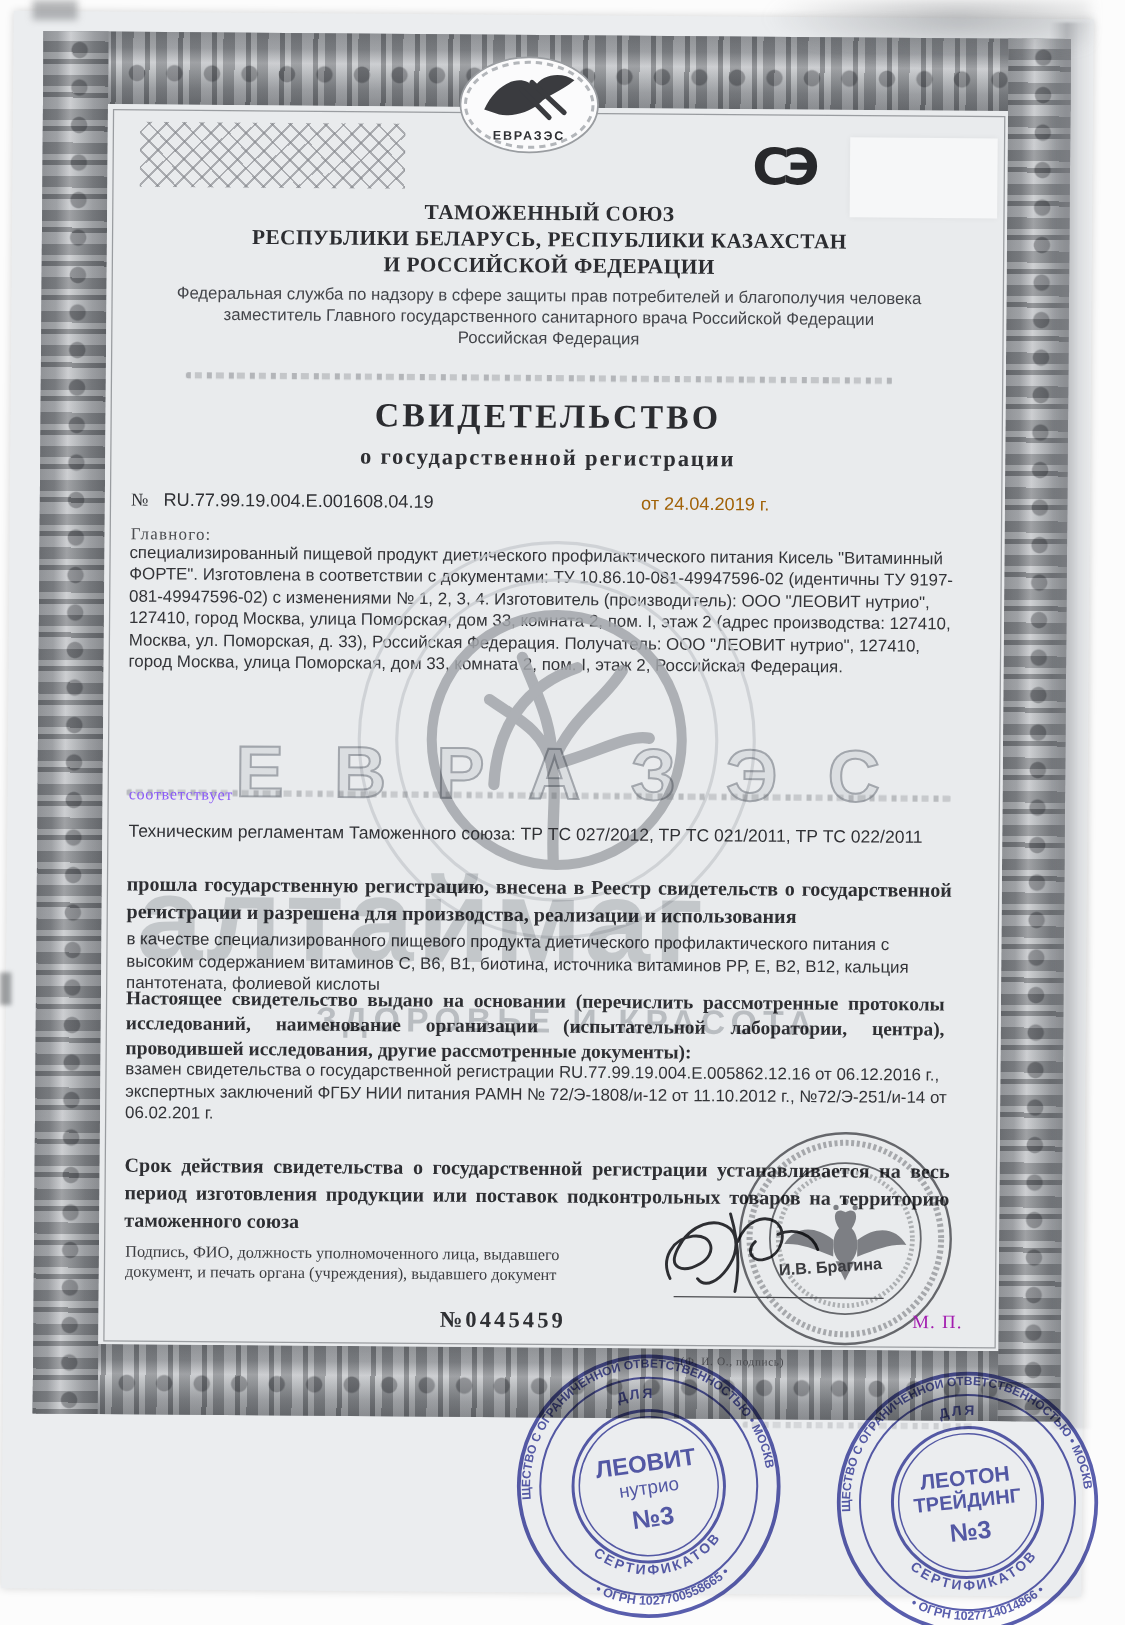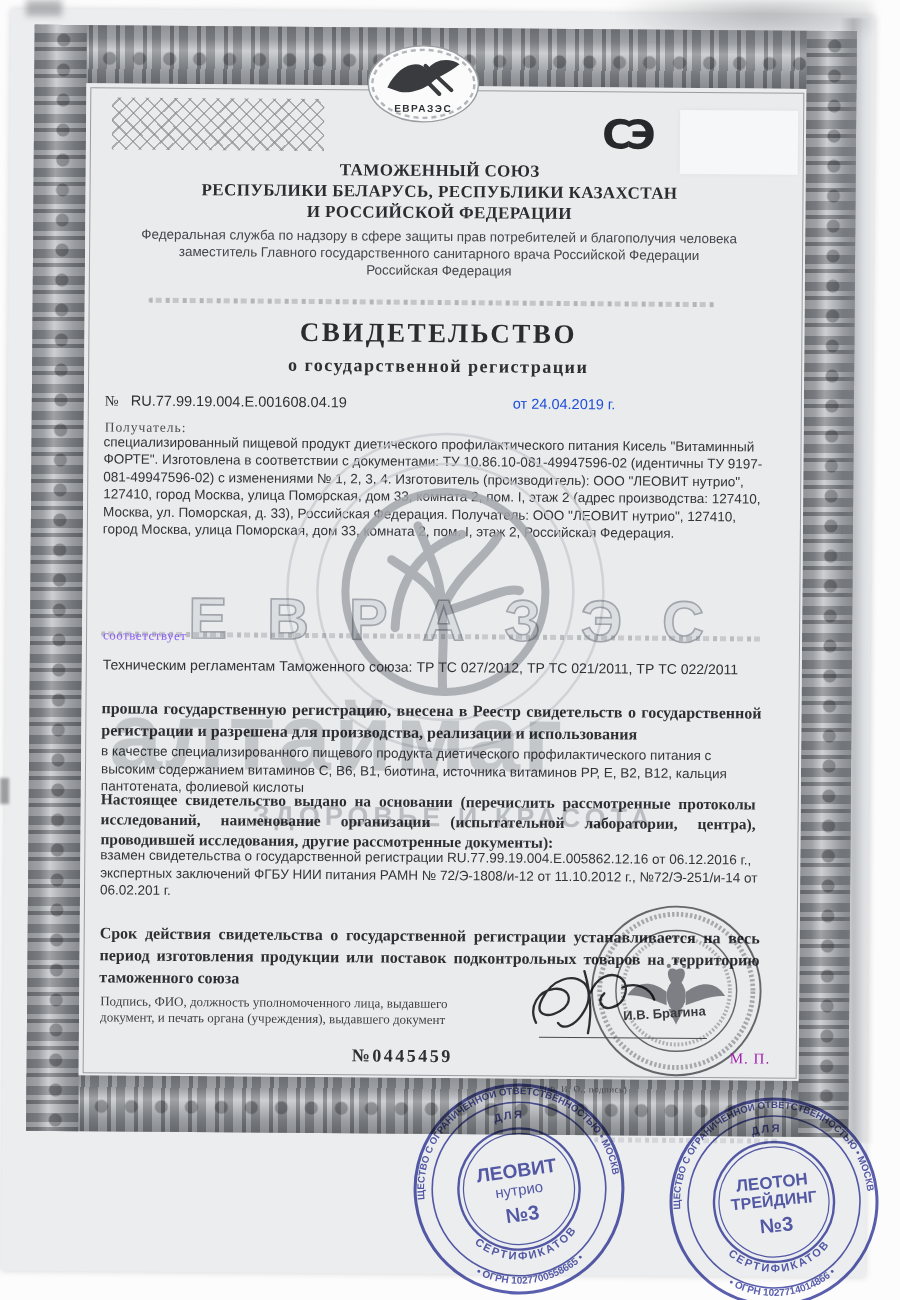--- a/index.html
+++ b/index.html
@@ -30,21 +30,21 @@
   
   .serif{font-family:"Liberation Serif",serif;}
   .hdr-union{left:130px;top:148px;width:600px;text-align:center;font-family:"Liberation Serif",serif;
       font-weight:bold;font-size:17px;line-height:21px;color:#2c2d31;letter-spacing:.4px;}
   .hdr-svc{left:110px;top:216px;width:640px;text-align:center;font-size:13.4px;line-height:17px;color:#43454a;}
   .title{left:130px;top:306px;width:600px;text-align:center;font-family:"Liberation Serif",serif;
       font-weight:bold;font-size:27px;letter-spacing:2.5px;color:#2b2c30;}
   .subtitle{left:130px;top:344px;width:600px;text-align:center;font-family:"Liberation Serif",serif;
       font-weight:bold;font-size:18px;letter-spacing:1.5px;color:#2e2f33;}
   .numrow{left:97px;top:383px;width:660px;font-size:14.5px;color:#2e2f33;}
-  .datecell{left:505px;top:383px;font-size:14.5px;color:#1d4ed8;}
+  .datecell{left:505px;top:383px;font-size:14.5px;color:#a16207;}
   .plabel{left:97px;top:410px;font-family:"Liberation Serif",serif;font-size:13.5px;letter-spacing:1px;color:#4a4c50;}
   .ptext{left:96px;top:424px;width:660px;font-size:13.5px;line-height:17.4px;color:#333438;}
   .micro{position:absolute;height:5px;border-radius:2px;filter:blur(.6px);
       background:repeating-linear-gradient(90deg, rgba(110,113,118,.55) 0 4px, transparent 4px 7px, rgba(110,113,118,.38) 7px 13px, transparent 13px 17px);}
   .clabel{left:97px;top:618px;font-family:"Liberation Serif",serif;font-size:13px;letter-spacing:.5px;color:#8b5cf6;}
   .ctext{left:97px;top:647px;width:700px;font-size:14px;color:#303135;}
   .regpar{left:96px;top:688px;width:660px;font-family:"Liberation Serif",serif;font-weight:600;
       font-size:16px;line-height:22px;text-align:justify;color:#2e2f33;}
   .usepar{left:96px;top:733px;width:660px;font-size:13.5px;line-height:17.5px;color:#333438;}
   .basispar{left:96px;top:780px;width:655px;font-family:"Liberation Serif",serif;font-weight:600;
@@ -120,21 +120,21 @@
 
     <div class="abs title">СВИДЕТЕЛЬСТВО</div>
     <div class="abs subtitle">о государственной регистрации</div>
 
     <div class="abs numrow">
       <span class="serif">№</span>&nbsp;&nbsp;
       <span>RU.77.99.19.004.Е.001608.04.19</span>
     </div>
     <div class="abs datecell">от 24.04.2019 г.</div>
 
-    <div class="abs plabel">Получатель:</div>
+    <div class="abs plabel">Главного:</div>
     <div class="abs ptext">специализированный пищевой продукт диетического профилактического питания Кисель "Витаминный ФОРТЕ". Изготовлена в соответствии с документами: ТУ 10.86.10-081-49947596-02 (идентичны ТУ 9197-081-49947596-02) с изменениями № 1, 2, 3, 4. Изготовитель (производитель): ООО "ЛЕОВИТ нутрио", 127410, город Москва, улица Поморская, дом 33, комната 2, пом. I, этаж 2 (адрес производства: 127410, Москва, ул. Поморская, д. 33), Российская Федерация. Получатель: ООО "ЛЕОВИТ нутрио", 127410, город Москва, улица Поморская, дом 33, комната 2, пом. I, этаж 2, Российская Федерация.</div>
 
     <svg class="abs" style="left:269px;top:410px;" width="340" height="340" viewBox="0 0 340 340">
       <g fill="none" stroke="#c9ccd0" stroke-width="2.5" opacity=".8">
         <circle cx="170" cy="170" r="158"></circle>
         <circle cx="170" cy="170" r="128"></circle>
       </g>
       <g fill="none" stroke="#a3a6ab" stroke-width="9" stroke-linecap="round" opacity=".85">
         <circle cx="170" cy="170" r="100" stroke-width="8"></circle>
         <path d="M168,268 C166,232 171,212 166,190"></path>

